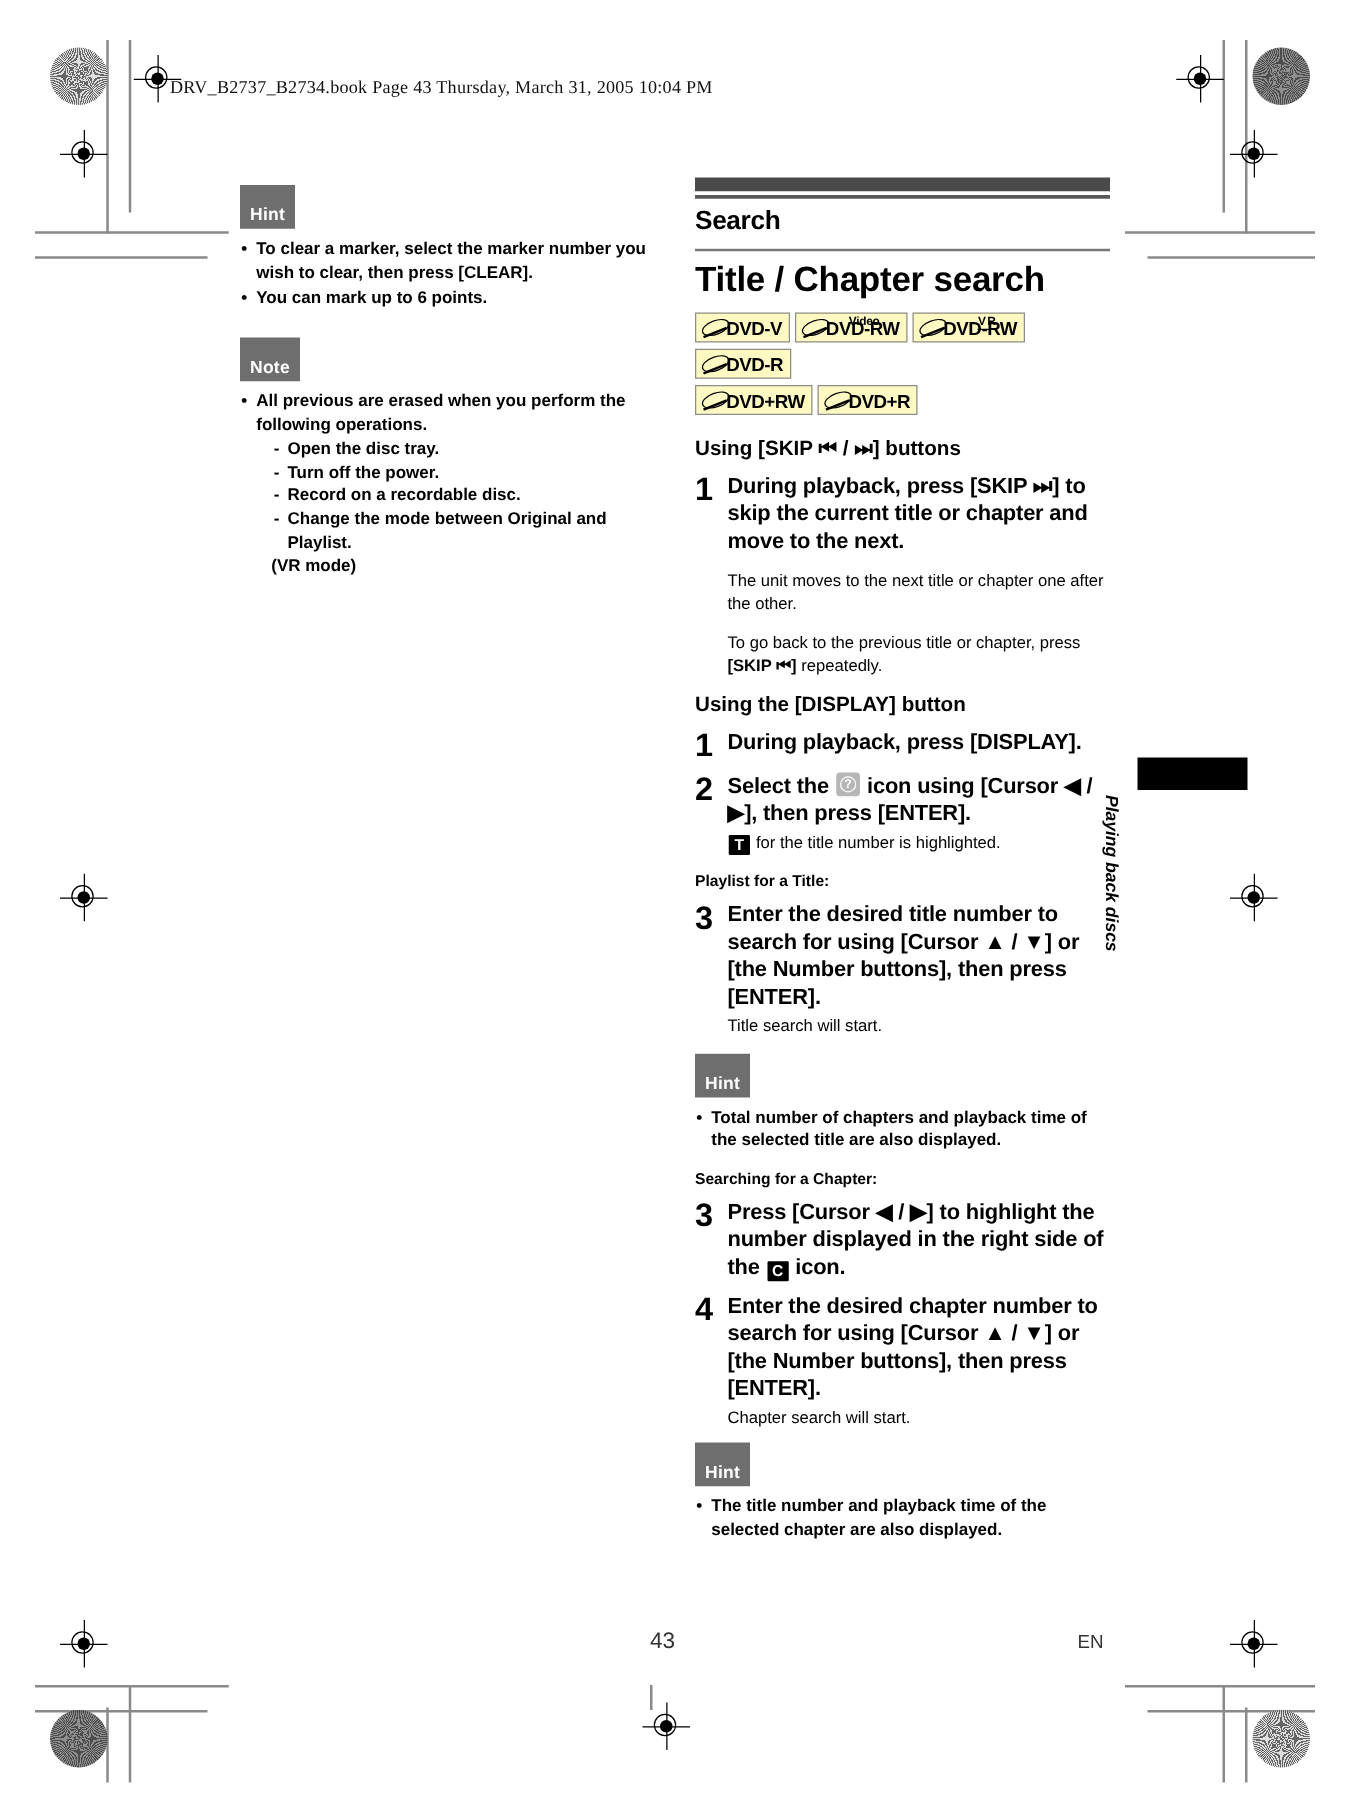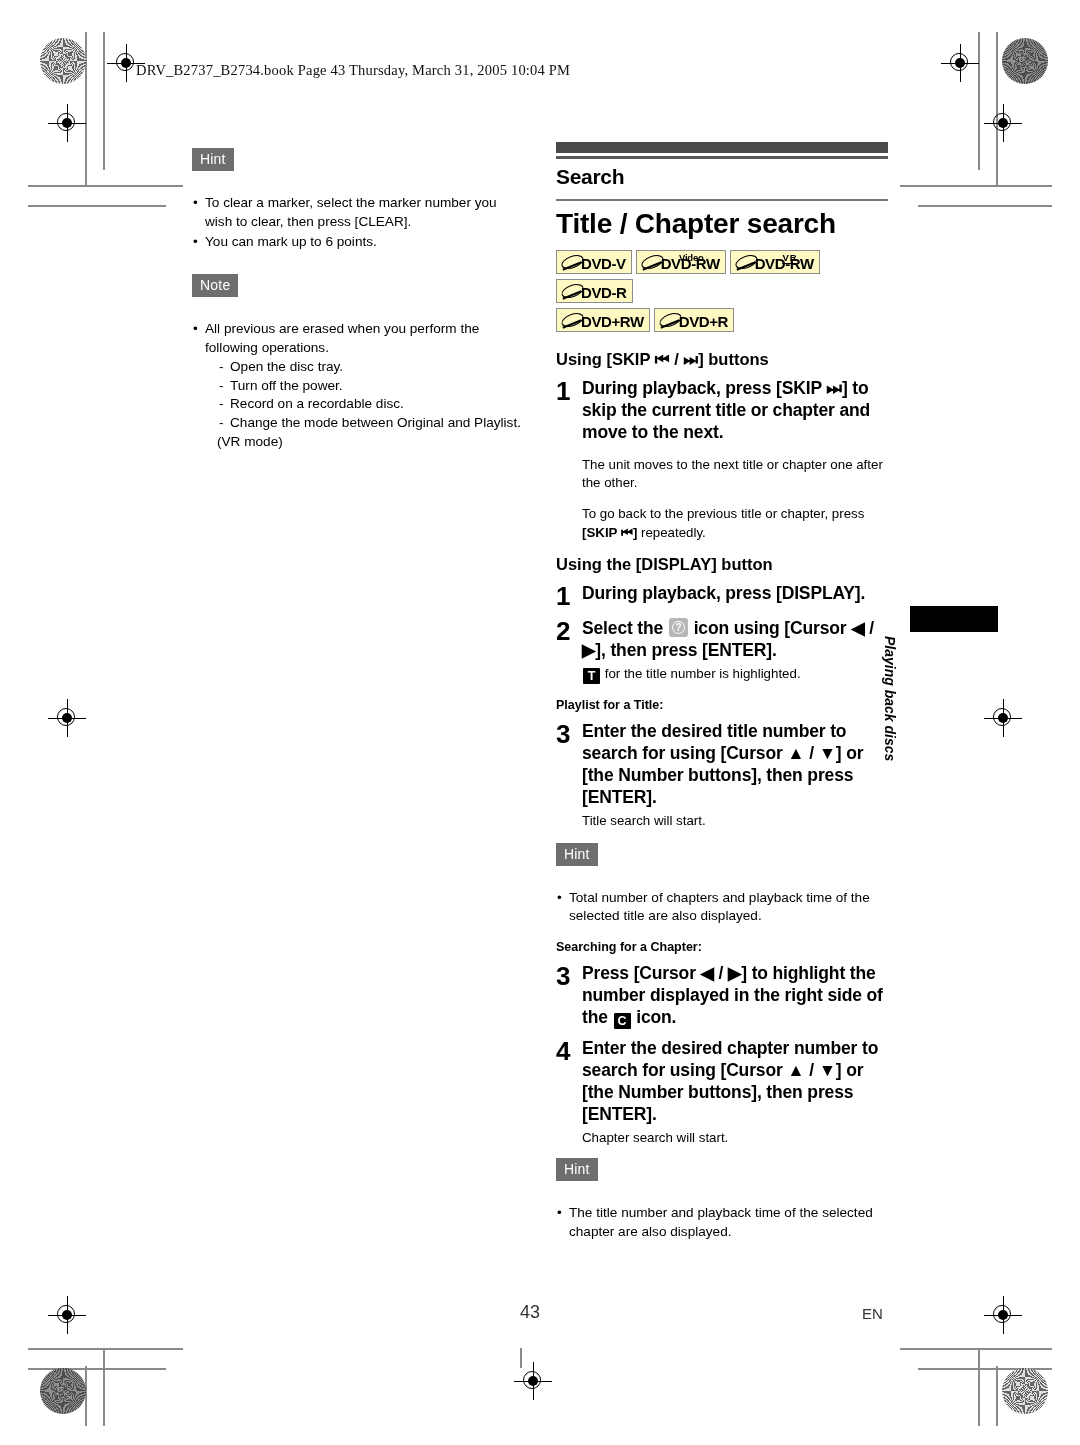--- a/index.html
+++ b/index.html
@@ -66,31 +66,32 @@
     position: absolute;
     left: 556px; top: 142px; width: 332px;
   }
 
   
   .label-badge {
     display: inline-block;
     background: #6e6e6e;
     color: #ffffff;
     font-size: 14px;
-    font-weight: normal;
+    font-weight: bold;
     line-height: 1;
-    padding: 4px 8px 5px 8px;
+    padding: 16px 8px 5px 8px;
     letter-spacing: .2px;
   }
 
   
   ul.bullets {
     list-style: none;
-    margin: 23px 0 0 0;
+    margin: 7px 0 0 0;
     padding: 0;
+    font-weight: bold;
   }
   ul.bullets > li {
     position: relative;
     padding-left: 13px;
     font-size: 13.6px;
     line-height: 1.38;
     margin-bottom: 1px;
   }
   ul.bullets > li:before {
     content: "\2022";

